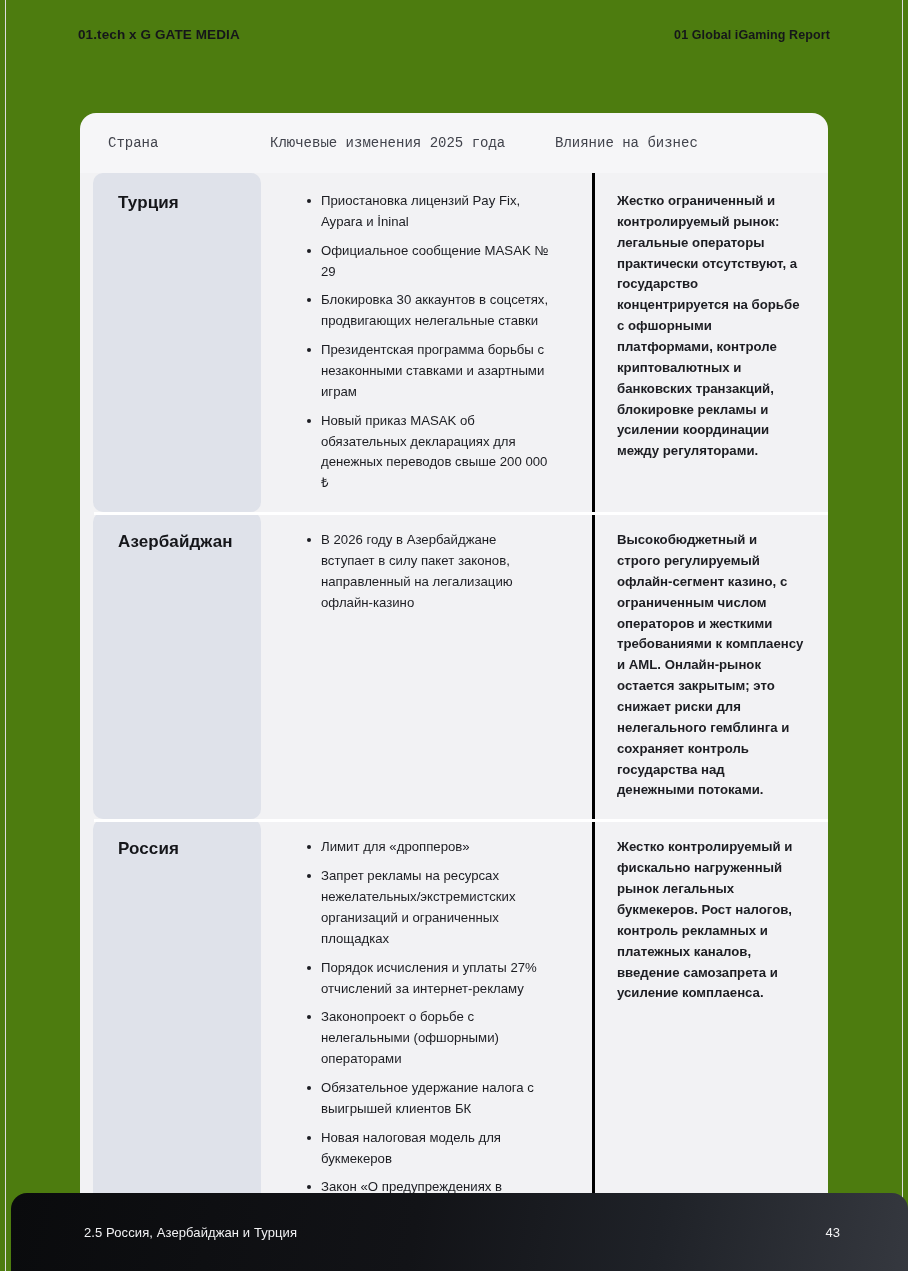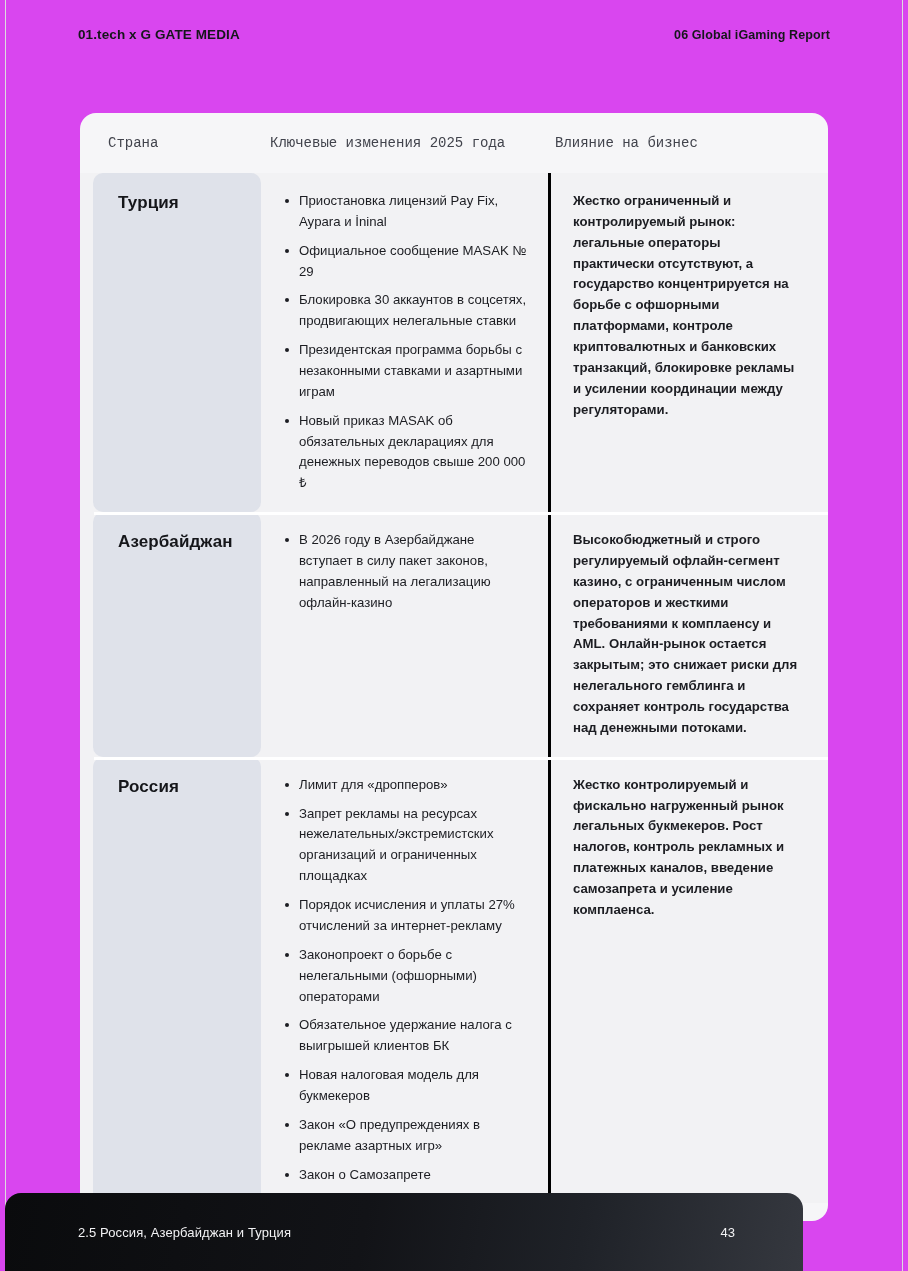--- a/index.html
+++ b/index.html
@@ -9,21 +9,21 @@
     height: 1271px;
     background: #ffffff;
     font-family: "Liberation Sans", sans-serif;
     -webkit-font-smoothing: antialiased;
   }
 
   .page {
     position: relative;
     width: 908px;
     height: 1271px;
-    background: #d946ef;
+    background: #4d7c0f;
     overflow: hidden;
   }
 
   
   .page-edge {
     position: absolute;
     top: 0;
     width: 1px;
     height: 1271px;
     background: #dddddd;
@@ -79,20 +79,21 @@
   .col-head.c1 { width: 168px; padding-left: 28px; }
   .col-head.c2 { width: 285px; padding-left: 22px; }
   .col-head.c3 { width: 295px; padding-left: 22px; }
 
   .rows { position: relative; }
 
   .trow {
     display: flex;
     position: relative;
     background: #f2f2f4;
+    gap: 22px;
   }
   .trow + .trow::before {
     content: "";
     position: absolute;
     left: 14px;
     right: 0;
     top: 0;
     height: 3px;
     background: #ffffff;
   }
@@ -155,23 +156,23 @@
 
   .impact-text {
     font-size: 13.2px;
     line-height: 1.58;
     color: #1c1d22;
   }
 
   
   .doc-footer {
     position: absolute;
-    left: 5px;
+    left: 11px;
     top: 1193px;
-    width: 798px;
+    width: 897px;
     height: 78px;
     border-radius: 16px 16px 0 0;
     background: linear-gradient(100deg, #0a0b0d 0%, #121317 45%, #1f2228 72%, #35383f 100%);
     display: flex;
     align-items: center;
     justify-content: space-between;
     padding: 0 68px 0 73px;
   }
   .footer-section {
     font-size: 13px;
@@ -188,21 +189,21 @@
 </head>
 <body>
 
 <div class="page">
 
   <div class="page-edge left"></div>
   <div class="page-edge right"></div>
 
   <div class="doc-header">
     <span class="brand">01.tech x G GATE MEDIA</span>
-    <span class="report">06 Global iGaming Report</span>
+    <span class="report">01 Global iGaming Report</span>
   </div>
 
   <div class="table-card">
 
     <div class="col-head-row">
       <div class="col-head c1">Страна</div>
       <div class="col-head c2">Ключевые изменения 2025 года</div>
       <div class="col-head c3">Влияние на бизнес</div>
     </div>
 

